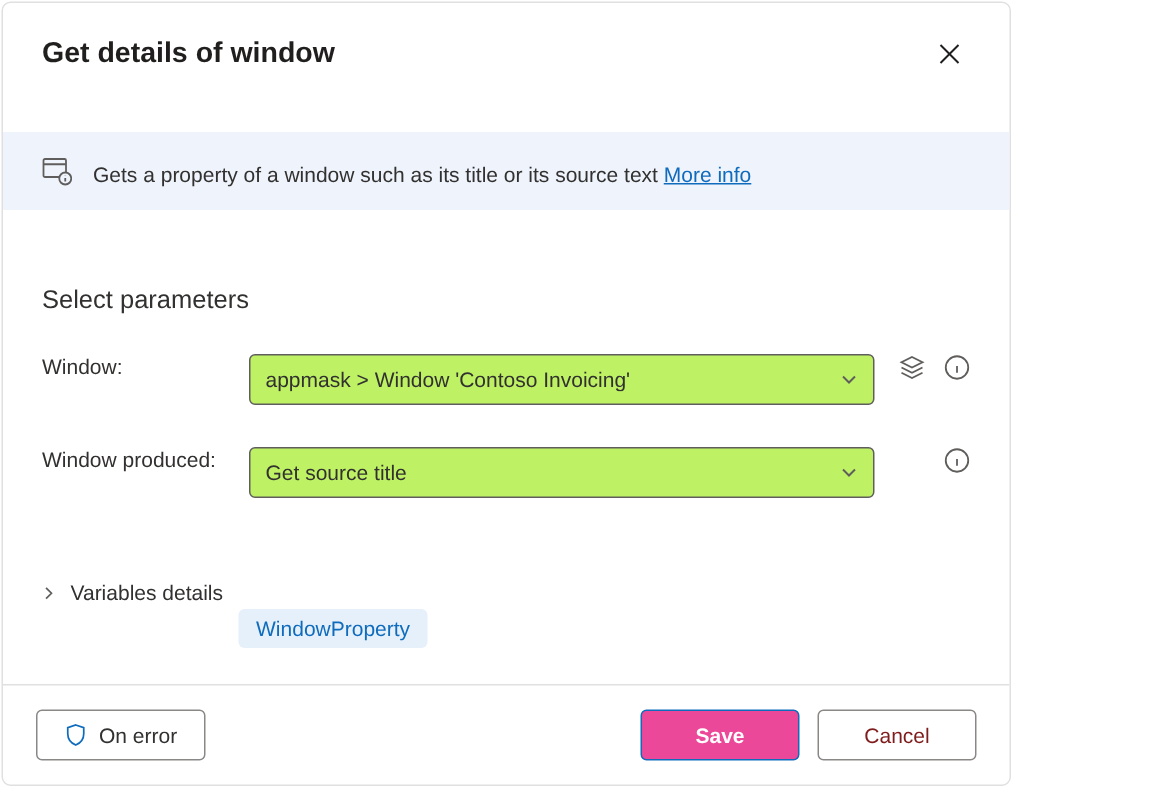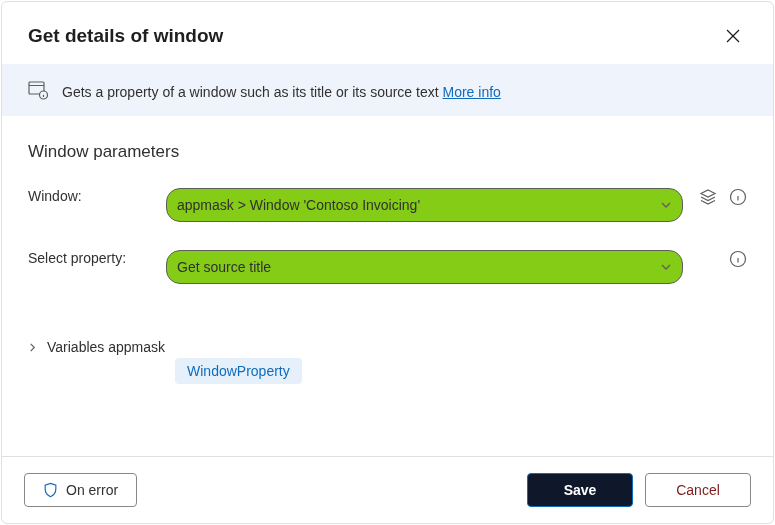--- a/index.html
+++ b/index.html
@@ -3,28 +3,29 @@
 <meta charset="utf-8">
 <style>
   * { box-sizing: border-box; margin: 0; padding: 0; }
   body {
     font-family: "Segoe UI", -apple-system, BlinkMacSystemFont, sans-serif;
     background: #fff;
     color: #323130;
     font-size: 14px;
   }
   .dialog {
-    width: 773px;
+    width: 673px;
     height: 523px;
     margin: 1px;
     border: 1px solid #e0e0e0;
     border-radius: 6px;
     display: flex;
     flex-direction: column;
     overflow: hidden;
+    gap: 24px;
   }
   .header {
     display: flex;
     align-items: center;
     justify-content: space-between;
     padding: 20px 26px 14px 26px;
   }
   .title {
     font-size: 19px;
     font-weight: 600;
@@ -81,27 +82,27 @@
   .field-label {
     width: 130px;
     flex-shrink: 0;
     font-size: 14px;
     color: #323130;
   }
   .select {
     flex: 1;
     height: 34px;
     border: 1px solid #605e5c;
-    border-radius: 14px;
+    border-radius: 4px;
     display: flex;
     align-items: center;
     justify-content: space-between;
     padding: 0 10px;
     cursor: pointer;
-    background: #84cc16;
+    background: #bef264;
   }
   .select-text {
     font-size: 14px;
     color: #323130;
     white-space: nowrap;
     overflow: hidden;
     text-overflow: ellipsis;
   }
   .chevron {
     width: 12px;
@@ -168,21 +169,21 @@
     cursor: pointer;
     font-family: inherit;
   }
   .btn-outline {
     background: #fff;
     border: 1px solid #8a8886;
     color: #323130;
     min-width: 112px;
   }
   .btn-primary {
-    background: #0f172a;
+    background: #ec4899;
     border: 1px solid #0f6cbd;
     color: #fff;
     min-width: 106px;
     font-weight: 600;
   }
   .btn-default {
     background: #fff;
     border: 1px solid #8a8886;
     color: #7f1d1d;
     min-width: 106px;
@@ -220,21 +221,21 @@
       <circle cx="15.5" cy="15" r="4" fill="#eef3fc"></circle>
       <line x1="15.5" y1="13.2" x2="15.5" y2="13.25"></line>
       <line x1="15.5" y1="14.7" x2="15.5" y2="17"></line>
     </svg>
     <div>
       <span class="info-text">Gets a property of a window such as its title or its source text </span><a class="more-link">More info</a>
     </div>
   </div>
 
   <div class="body">
-    <div class="section-title">Window parameters</div>
+    <div class="section-title">Select parameters</div>
 
     <div class="field-row">
       <div class="field-label">Window:</div>
       <div class="select">
         <span class="select-text">appmask &gt; Window 'Contoso Invoicing'</span>
         <svg class="chevron" viewBox="0 0 12 12" fill="none" stroke="currentColor" stroke-width="1.3">
             <polyline points="2,4 6,8 10,4"></polyline>
           </svg>
       </div>
       <div class="field-actions">
@@ -249,21 +250,21 @@
           <svg viewBox="0 0 18 18" fill="none" stroke="currentColor" stroke-width="1.2">
             <circle cx="9" cy="9" r="7.5"></circle>
               <line x1="9" y1="5.5" x2="9" y2="5.55"></line>
               <line x1="9" y1="8" x2="9" y2="12.5"></line>
           </svg>
         </div>
       </div>
     </div>
 
     <div class="field-row">
-      <div class="field-label">Select property:</div>
+      <div class="field-label">Window produced:</div>
       <div class="select">
         <span class="select-text">Get source title</span>
         <svg class="chevron" viewBox="0 0 12 12" fill="none" stroke="currentColor" stroke-width="1.3">
             <polyline points="2,4 6,8 10,4"></polyline>
           </svg>
       </div>
       <div class="field-actions">
         <div class="icon-btn info">
           <svg viewBox="0 0 18 18" fill="none" stroke="currentColor" stroke-width="1.2">
             <circle cx="9" cy="9" r="7.5"></circle>
@@ -271,21 +272,21 @@
               <line x1="9" y1="8" x2="9" y2="12.5"></line>
           </svg>
         </div>
       </div>
     </div>
 
     <div class="vars-row">
       <svg class="chev-right" viewBox="0 0 10 10" fill="none" stroke="currentColor" stroke-width="1.3">
           <polyline points="3,1 7,5 3,9"></polyline>
         </svg>
-      <span class="vars-label">Variables appmask</span>
+      <span class="vars-label">Variables details</span>
       <span class="var-badge">WindowProperty</span>
     </div>
 
   </div>
 
   <div class="footer">
     <button class="btn btn-outline">
       <svg class="shield" viewBox="0 0 16 18" fill="none" stroke="currentColor" stroke-width="1.3">
         <path d="M8 1.5 L14 3.5 V8 C14 12 11.5 15 8 16.5 C4.5 15 2 12 2 8 V3.5 Z"></path>
       </svg>

